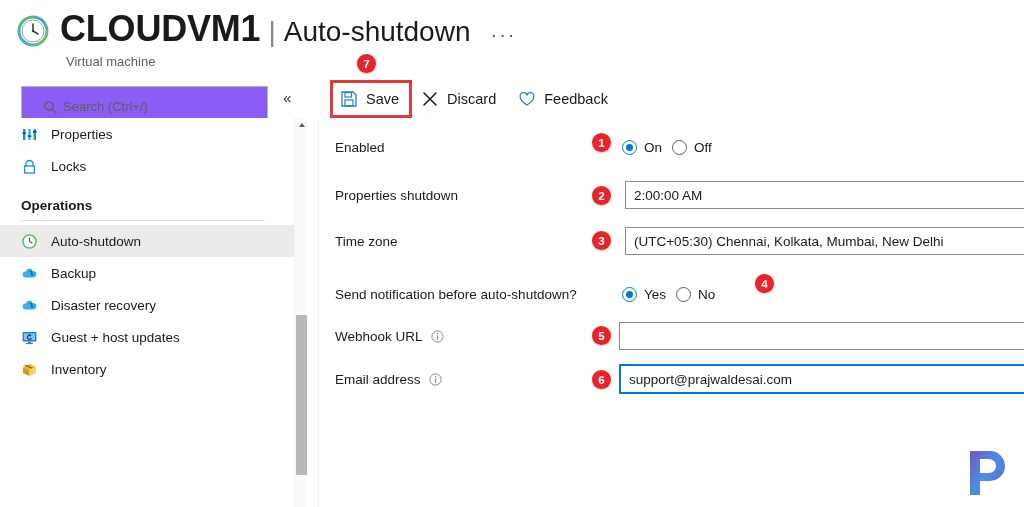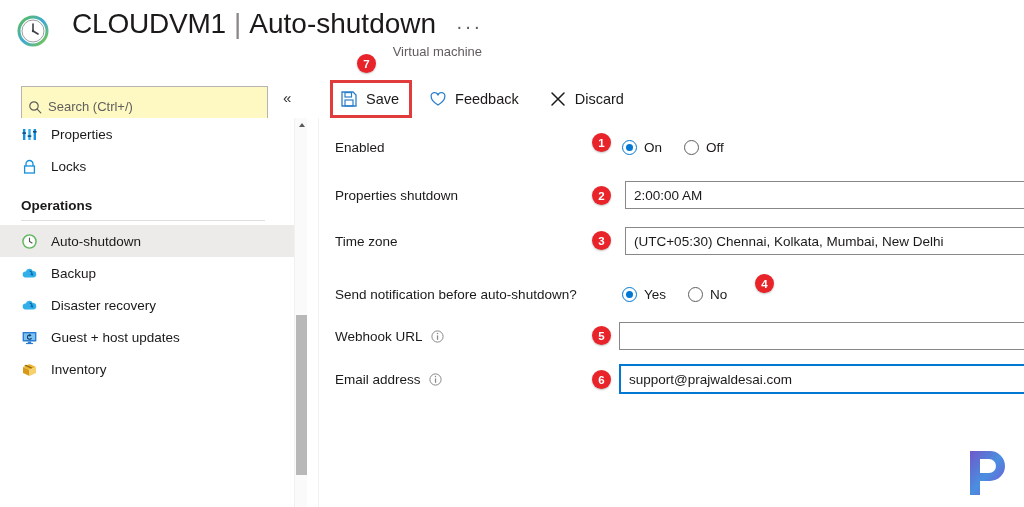--- a/index.html
+++ b/index.html
@@ -36,25 +36,24 @@
     margin-right: 10px;
     flex: none;
   }
   .title-texts { display: flex; flex-direction: column; }
   .title-line {
     display: flex;
     align-items: baseline;
     white-space: nowrap;
   }
   .title-main {
-    font-size: 28px;
-    font-weight: normal;
+    font-size: 36px;
+    font-weight: bold;
     letter-spacing: -0.2px;
     color: #1b1a19;
-    margin-left: 12px;
   }
   .title-sep {
     font-size: 28px;
     font-weight: 300;
     color: #8a8886;
     margin: 0 8px;
   }
   .title-sub {
     font-size: 28px;
     font-weight: 300;
@@ -64,36 +63,35 @@
     font-size: 20px;
     color: #605e5c;
     margin-left: 20px;
     letter-spacing: 2px;
     cursor: pointer;
   }
   .subtitle {
     font-size: 13px;
     color: #605e5c;
     margin-top: 4px;
-    margin-left: 20px;
-    text-align: right;
+    margin-left: 6px;
   }
 
   
   .search-box {
     position: absolute;
     left: 21px;
     top: 86px;
     width: 247px;
     height: 41px;
     border: 1px solid #b6b3b0;
-    background: #fef9c3;
-    display: flex;
-    align-items: center;
-    padding: 0 6px;
+    background: #8b5cf6;
+    display: flex;
+    align-items: center;
+    padding: 0 21px;
   }
   .search-glyph {
     width: 14px; height: 14px;
     flex: none;
     margin-right: 6px;
     color: #605e5c;
   }
   .search-input {
     border: none;
     outline: none;
@@ -191,21 +189,21 @@
     cursor: pointer;
   }
 
   
   .cmdbar {
     position: absolute;
     left: 330px;
     top: 82px;
     display: flex;
     align-items: center;
-    gap: 10px;
+    gap: 2px;
   }
   .cmd-btn {
     display: flex;
     align-items: center;
     height: 34px;
     padding: 0 10px;
     cursor: pointer;
     font-size: 14.5px;
     color: #1b1a19;
     white-space: nowrap;
@@ -273,21 +271,21 @@
     width: 13px; height: 13px;
     margin-left: 8px;
     flex: none;
     cursor: pointer;
   }
 
   .radio-group {
     position: absolute;
     display: flex;
     align-items: center;
-    gap: 22px;
+    gap: 10px;
   }
   .radio-opt {
     display: flex;
     align-items: center;
     cursor: pointer;
     font-size: 13.5px;
     color: #1b1a19;
   }
   .radio-dot {
     width: 15px; height: 15px;
@@ -486,33 +484,33 @@
           <rect x="5" y="2.6" width="6.5" height="4.4" fill="none" stroke="#2a7fc9" stroke-width="1.2"></rect>
           <rect x="5" y="10" width="8" height="6" fill="none" stroke="#2a7fc9" stroke-width="1.2"></rect>
         </svg>
       </span>
       <span>Save</span>
     </div>
 
     <div class="cmd-btn">
       <span class="cmd-ico">
         <svg viewBox="0 0 18 18" width="18" height="18">
-          <path d="M9 15 C9 15 2.2 10.9 2.2 6.8 A3.3 3.3 0 0 1 9 5.3 A3.3 3.3 0 0 1 15.8 6.8 C15.8 10.9 9 15 9 15 Z" fill="none" stroke="#2a7fc9" stroke-width="1.3"></path>
-        </svg>
-      </span>
-      <span>Feedback</span>
+          <path d="M3 3 L15 15 M15 3 L3 15" stroke="#1b1a19" stroke-width="1.5" stroke-linecap="round"></path>
+        </svg>
+      </span>
+      <span>Discard</span>
     </div>
 
     <div class="cmd-btn">
       <span class="cmd-ico">
         <svg viewBox="0 0 18 18" width="18" height="18">
-          <path d="M3 3 L15 15 M15 3 L3 15" stroke="#1b1a19" stroke-width="1.5" stroke-linecap="round"></path>
-        </svg>
-      </span>
-      <span>Discard</span>
+          <path d="M9 15 C9 15 2.2 10.9 2.2 6.8 A3.3 3.3 0 0 1 9 5.3 A3.3 3.3 0 0 1 15.8 6.8 C15.8 10.9 9 15 9 15 Z" fill="none" stroke="#2a7fc9" stroke-width="1.3"></path>
+        </svg>
+      </span>
+      <span>Feedback</span>
     </div>
   </div>
   <div class="save-highlight"></div>
 
   <div class="form">
 
     <div class="frow" style="top:14px;">
       <span class="flabel">Enabled</span>
       <div class="radio-group" style="left:303px;">
         <div class="radio-opt checked">

